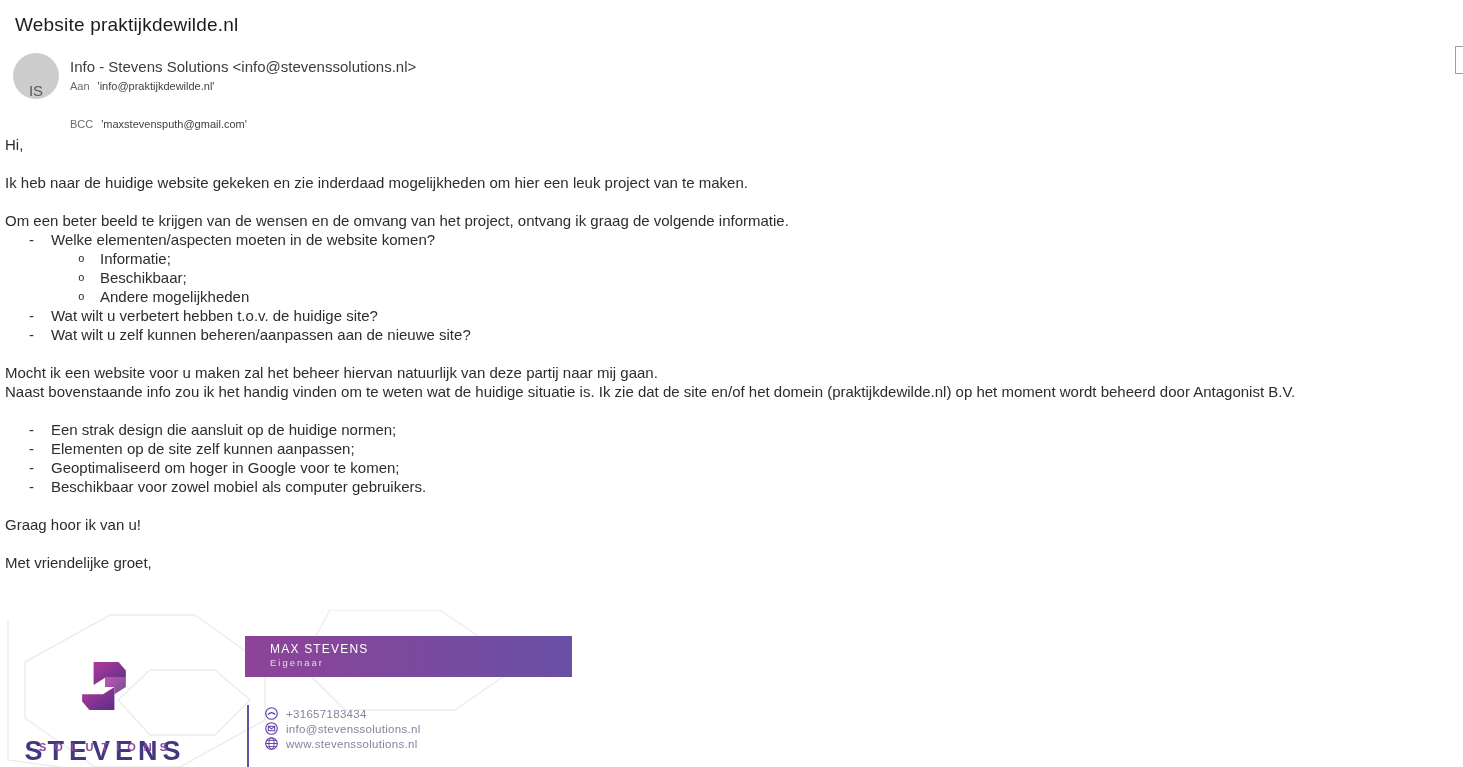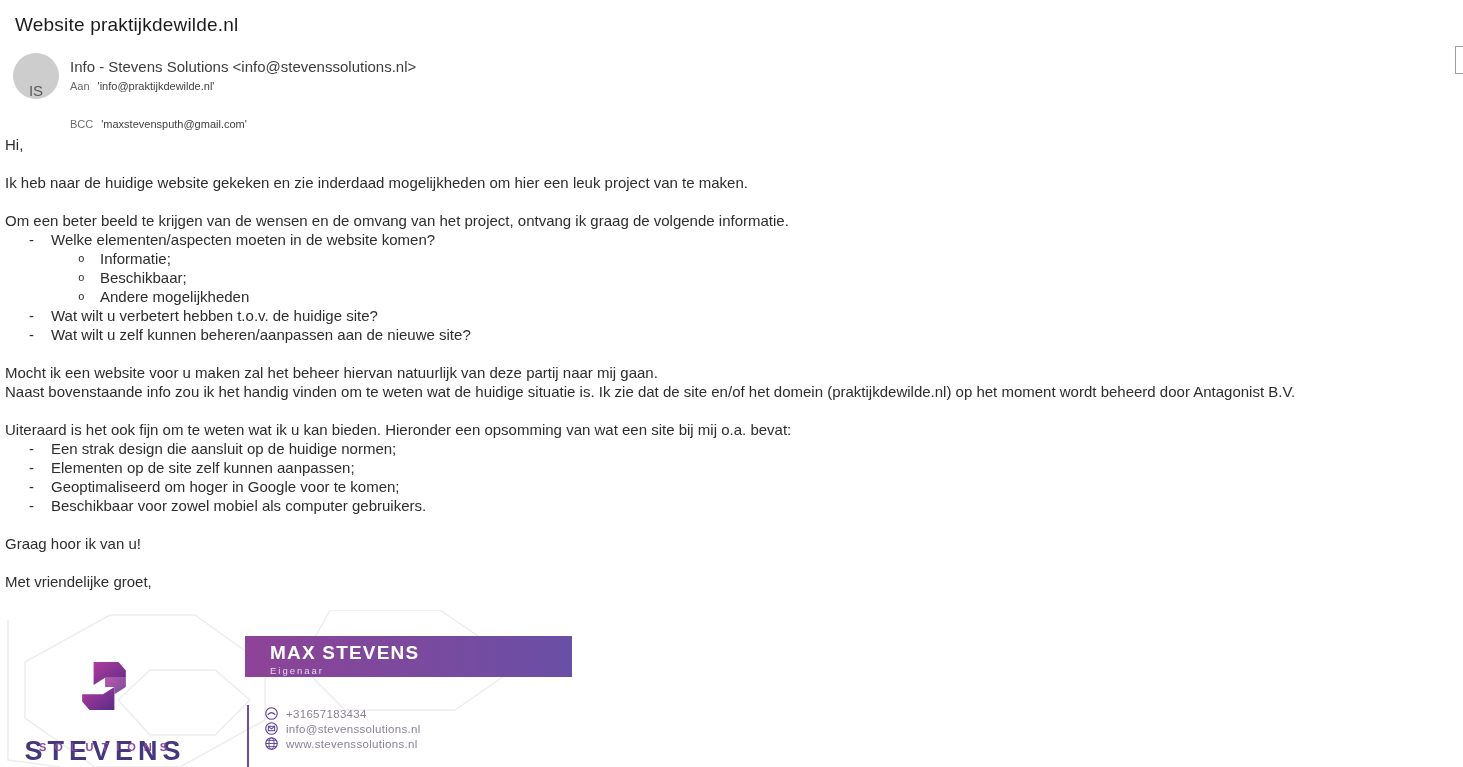--- a/index.html
+++ b/index.html
@@ -41,21 +41,21 @@
   .logo-name { position:absolute; left:0; top:100px; width:210px; text-align:center;
                font-size:27px; font-weight:bold; letter-spacing:5px;
                color:var(--logo-text,#43377f);margin-top:26px; }
   .logo-sub  { position:absolute; left:4px; top:131px; width:206px; text-align:center;
                font-size:11px; font-weight:bold; letter-spacing:8px;
                color:var(--logo-sub,#8a4a9e); }
 
   .banner { position:absolute; left:245px; top:26px; width:327px; height:41px;
             background:linear-gradient(90deg, var(--banner-start,#8d4397), var(--banner-end,#6950a5));
             padding:6px 0 0 25px; }
-  .banner .name { font-size:19px; font-weight:bold; color:#ffffff; letter-spacing:1.2px; }
+  .banner .name { font-size:12px; font-weight:normal; color:#ffffff; letter-spacing:1.2px; }
   .banner .role { font-size:9.5px; color:rgba(255,255,255,.78); letter-spacing:2px; margin-top:1px; }
 
   .contact-divider { position:absolute; left:247px; top:95px; width:2px; height:62px;
                      background:var(--banner-end,#7b52ad); }
   .contacts { position:absolute; left:265px; top:96px; }
   .contact-row { display:flex; align-items:center; height:15px; margin-bottom:0; }
   .contact-row svg { flex:0 0 auto; }
   .contact-row .val { margin-left:8px; font-size:11.5px; letter-spacing:.3px;
                       color:var(--contact-text,#8a7f9c); }
 </style>
@@ -87,21 +87,20 @@
       <div class="line li"><span class="marker">-</span><span>Welke elementen/aspecten moeten in de website komen?</span></div>
       <div class="line li2"><span class="marker">o</span><span>Informatie;</span></div>
       <div class="line li2"><span class="marker">o</span><span>Beschikbaar;</span></div>
       <div class="line li2"><span class="marker">o</span><span>Andere mogelijkheden</span></div>
       <div class="line li"><span class="marker">-</span><span>Wat wilt u verbetert hebben t.o.v. de huidige site?</span></div>
       <div class="line li"><span class="marker">-</span><span>Wat wilt u zelf kunnen beheren/aanpassen aan de nieuwe site?</span></div>
       <div class="line blank"></div>
       <div class="line p">Mocht ik een website voor u maken zal het beheer hiervan natuurlijk van deze partij naar mij gaan.</div>
       <div class="line p">Naast bovenstaande info zou ik het handig vinden om te weten wat de huidige situatie is. Ik zie dat de site en/of het domein (praktijkdewilde.nl) op het moment wordt beheerd door Antagonist B.V.</div>
       <div class="line blank"></div>
-      <div class="line p">Uiteraard is het ook fijn om te weten wat ik u kan bieden. Hieronder een opsomming van wat een site bij mij o.a. bevat:</div>
       <div class="line li"><span class="marker">-</span><span>Een strak design die aansluit op de huidige normen;</span></div>
       <div class="line li"><span class="marker">-</span><span>Elementen op de site zelf kunnen aanpassen;</span></div>
       <div class="line li"><span class="marker">-</span><span>Geoptimaliseerd om hoger in Google voor te komen;</span></div>
       <div class="line li"><span class="marker">-</span><span>Beschikbaar voor zowel mobiel als computer gebruikers.</span></div>
       <div class="line blank"></div>
       <div class="line p">Graag hoor ik van u!</div>
       <div class="line blank"></div>
       <div class="line p">Met vriendelijke groet,</div>
     </div>
 

